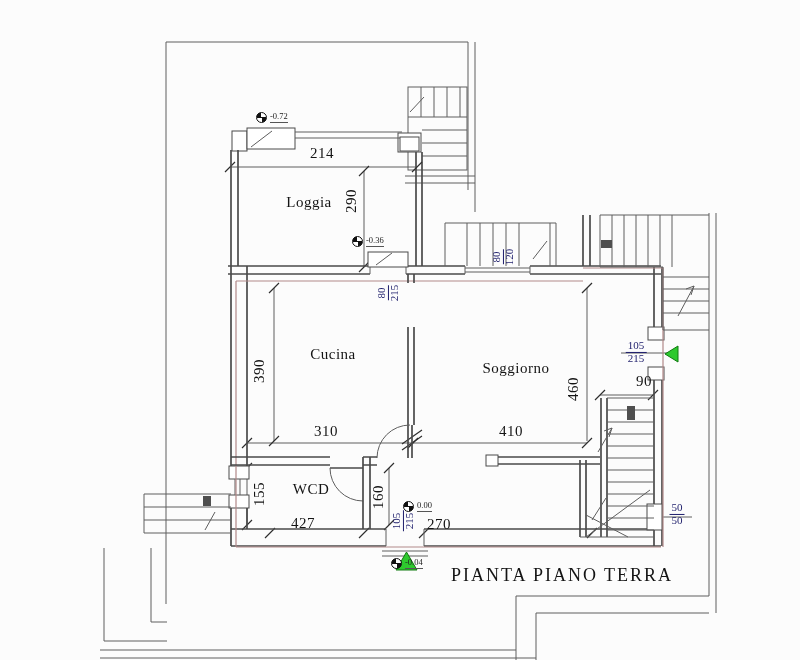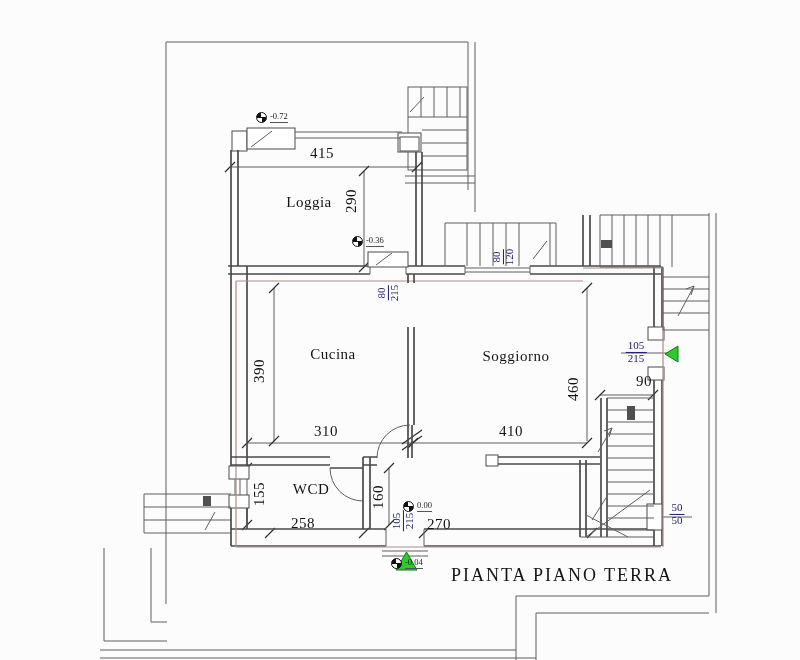--- a/index.html
+++ b/index.html
@@ -177,33 +177,33 @@
     </g>
 
     <g>
       <polygon points="678,346 678,362 665,354" fill="var(--green,#2ec92e)" stroke="var(--green_dark,#117a11)" stroke-width="1"></polygon>
       <polygon points="396,570 417,570 406.5,552" fill="var(--green,#2ec92e)" stroke="var(--green_dark,#117a11)" stroke-width="1"></polygon>
     </g>
   </svg>
 
   <span class="lbl" style="left:309px;top:202px">Loggia</span>
   <span class="lbl" style="left:333px;top:354px">Cucina</span>
-  <span class="lbl" style="left:516px;top:356px">Soggiorno</span>
+  <span class="lbl" style="left:516px;top:368px">Soggiorno</span>
   <span class="lbl" style="left:311px;top:489px">WCD</span>
 
-  <span class="lbl" style="left:322px;top:153px">415</span>
+  <span class="lbl" style="left:322px;top:153px">214</span>
   <span class="lbl rlbl" style="left:351px;top:201px">290</span>
   <span class="lbl rlbl" style="left:259px;top:371px">390</span>
   <span class="lbl rlbl" style="left:573px;top:389px">460</span>
   <span class="lbl" style="left:644px;top:381px">90</span>
   <span class="lbl" style="left:326px;top:431px">310</span>
   <span class="lbl" style="left:511px;top:431px">410</span>
   <span class="lbl rlbl" style="left:259px;top:494px">155</span>
   <span class="lbl rlbl" style="left:378px;top:497px">160</span>
-  <span class="lbl" style="left:303px;top:523px">258</span>
+  <span class="lbl" style="left:303px;top:523px">427</span>
   <span class="lbl" style="left:439px;top:524px">270</span>
 
   <div class="frac rot" style="left:388px;top:293px">
     <span class="num">80</span>
     <span>215</span>
   </div>
   <div class="frac rot" style="left:503px;top:257px">
     <span class="num">80</span>
     <span>120</span>
   </div>

